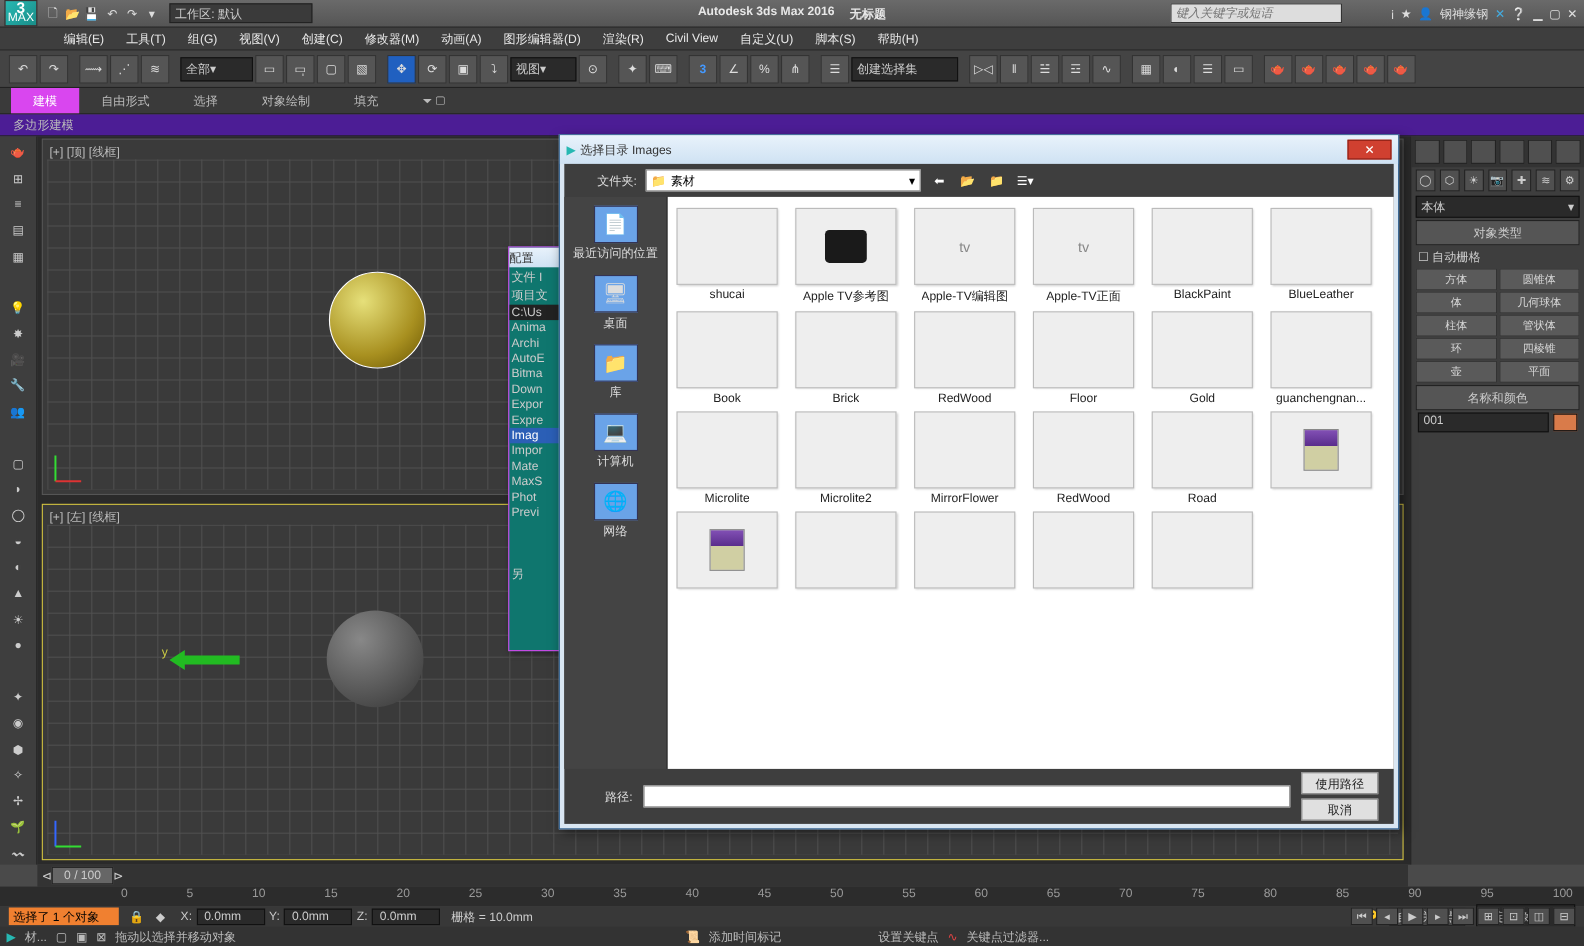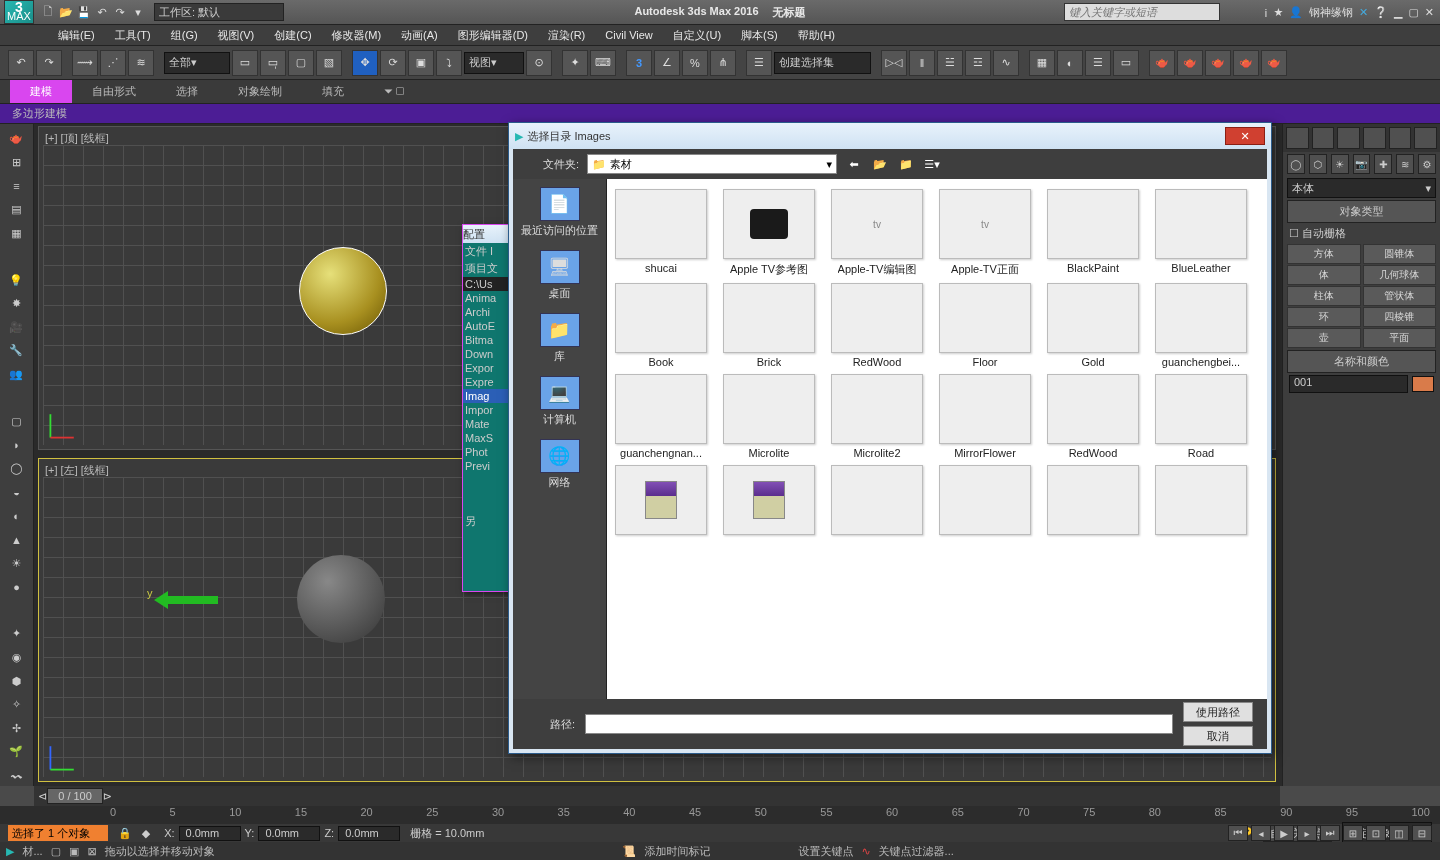--- a/index.html
+++ b/index.html
@@ -103,21 +103,21 @@
 .pdlg { position:absolute; left:462px; top:224px; width:56px; height:368px; background:#0f766e; border:1px solid #d946ef; box-shadow:2px 2px 6px rgba(0,0,0,.5); color:#ccc; font-size:10px; overflow:hidden;}
 .pdlg .ptitle{ background:linear-gradient(#e8f2fb,#cfe2f3); height:18px; color:#333; padding:0 4px; display:flex; align-items:center; position:relative; left:-4px; width:60px;}
 .pdlg div{ padding:1px 2px;}
 .pdlg .sel{ background:#2b5fb6; color:#fff;}
 
 
 .th-shucai{background:linear-gradient(145deg,#f4e4a4,#e0c656);}
 .th-appletv-ref{background:#fff;}
 .th-appletv-ref::after{content:"";width:38px;height:30px;background:#1a1a1a;border-radius:4px;display:block;}
 .th-black{background:#0b0b0b;}
-.th-atvicon{ color:#888; font-size:10px;}
+.th-atvicon{ color:#888; font-size:13px;}
 .th-blue{background:#1775a7;}
 .th-book{background:#2b2b2b;color:#bbb;}
 .th-brick{background:repeating-linear-gradient(#b45024 0 8px,#7d2f10 8px 9px),repeating-linear-gradient(90deg,#b45024 0 18px,#7d2f10 18px 19px);}
 .th-ceramic{background:linear-gradient(135deg,#f4f4f2,#d9d9d2);}
 .th-floor{background:repeating-linear-gradient(#e0b463 0 10px,#cc9a3f 10px 11px);}
 .th-gold{background:radial-gradient(circle at 40% 35%,#ffe268,#cf9a0a 70%);}
 .th-photo1{background:linear-gradient(#a8bcd0 40%,#8a8a7a 40%);}
 .th-photo2{background:linear-gradient(#9c9c9c 55%,#5a5348 55%);}
 .th-micro{background:radial-gradient(circle,#f0d38c,#d7a842);}
 .th-micro2{background:radial-gradient(circle at 30% 30%,#f4dca0,#d8ae52);}
@@ -537,24 +537,20 @@
           </div>
           <div class="fitem">
             <div class="thumb th-floor"></div>
             <div class="cap">Floor</div>
           </div>
           <div class="fitem">
             <div class="thumb th-gold"></div>
             <div class="cap">Gold</div>
           </div>
           <div class="fitem">
-            <div class="thumb th-photo1"></div>
-            <div class="cap">guanchengbei...</div>
-          </div>
-          <div class="fitem">
             <div class="thumb th-photo2"></div>
             <div class="cap">guanchengnan...</div>
           </div>
           <div class="fitem">
             <div class="thumb th-micro"></div>
             <div class="cap">Microlite</div>
           </div>
           <div class="fitem">
             <div class="thumb th-micro2"></div>
             <div class="cap">Microlite2</div>

